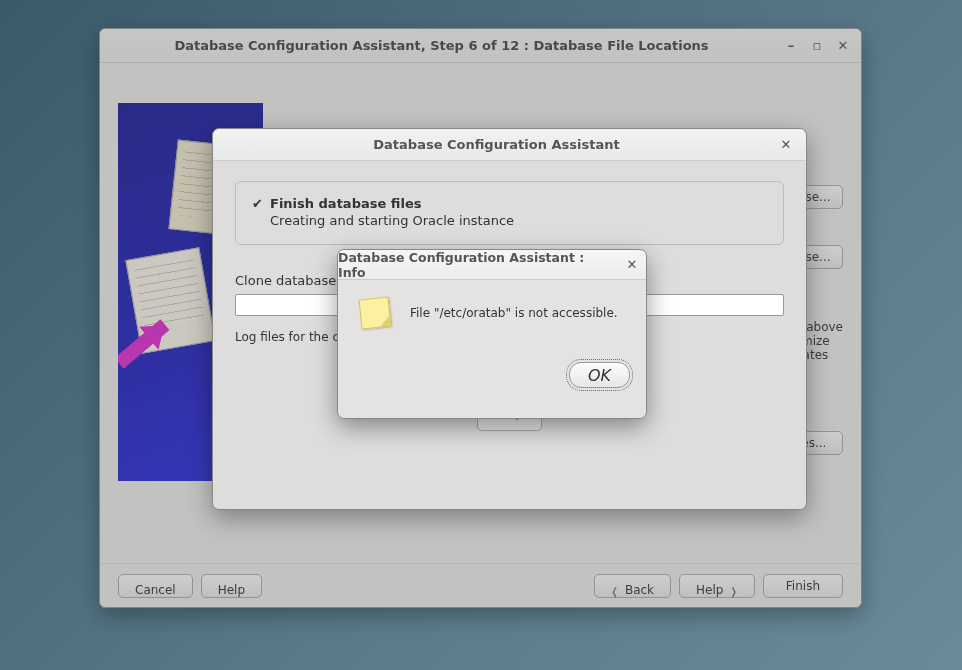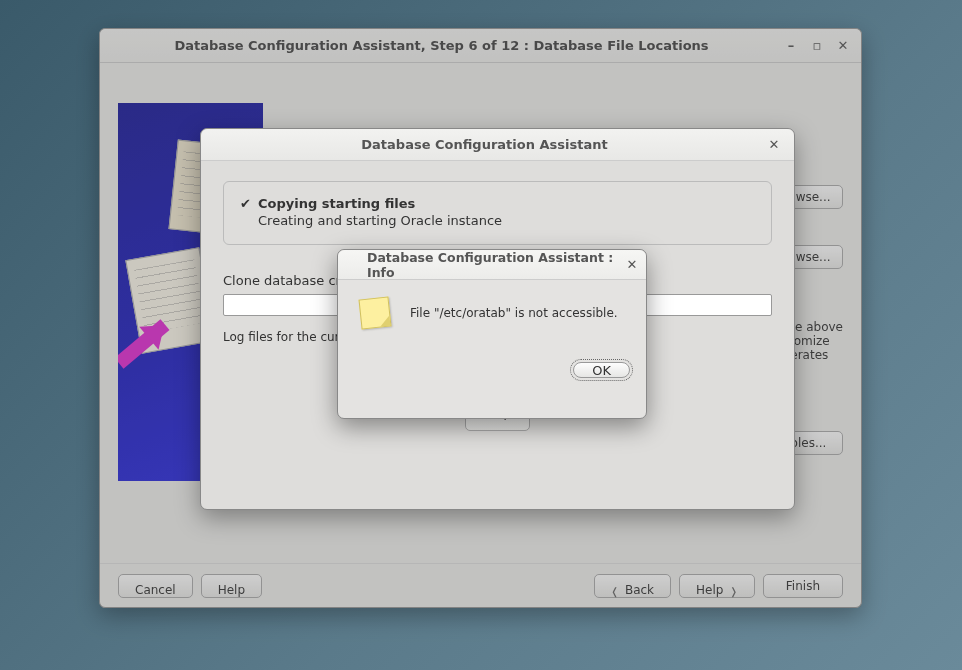--- a/index.html
+++ b/index.html
@@ -173,21 +173,21 @@
   .overlay {
     position: absolute;
     inset: 0;
     background: rgba(100,100,100,0.25);
     pointer-events: none;
   }
 
   
   .progress-dialog {
     position: absolute;
-    left: 200px;
+    left: 212px;
     top: 128px;
     width: 595px;
     height: 382px;
     background: #dedddb;
     border: 1px solid #888;
     border-radius: 7px;
     box-shadow: 0 8px 24px rgba(0,0,0,0.35);
     display: flex;
     flex-direction: column;
   }
@@ -271,21 +271,21 @@
     display: flex;
     flex-direction: column;
   }
   .info-dialog .titlebar3 {
     height: 30px;
     background: linear-gradient(#f6f6f4, #ececea);
     border-bottom: 1px solid #ccc;
     border-radius: 7px 7px 0 0;
     display: flex;
     align-items: center;
-    padding: 0 4px 0 29px;
+    padding: 0 4px 0 0;
   }
   .info-dialog .titlebar3 .title-text3 {
     flex: 1;
     font-weight: bold;
     font-size: 12.5px;
     color: #555;
   }
   .info-dialog .ibody {
     flex: 1;
     padding: 18px 16px 12px 16px;
@@ -317,30 +317,31 @@
   .msg {
     font-size: 12px;
     color: #333;
   }
   .ok-row {
     text-align: right;
     margin-top: 34px;
   }
   .ok-btn {
     display: inline-flex;
-    height: 16px;
+    height: 26px;
     padding: 0 18px;
     background: linear-gradient(#fdfdfd, #e6e6e4);
     border: 1px solid #999;
     border-radius: 12px;
     align-items: center;
     justify-content: center;
-    font-size: 13px;
+    font-size: 16px;
     outline: 1px dotted #666;
     outline-offset: 2px;
+    font-style: italic;
   }
 
   .dim {
     filter: brightness(0.96);
   }
 </style>
 </head>
 <body>
 
 <div class="main-window dim">
@@ -399,21 +400,21 @@
 
 <div class="progress-dialog">
   <div class="titlebar2">
     <span class="title-text2">Database Configuration Assistant</span>
     <span class="win-btn">✕</span>
   </div>
   <div class="pbody">
     <div class="steps-box">
       <div class="step active">
         <span class="check">✔</span>
-        <span>Copying starting files</span>
+        <span>Finish database files</span>
       </div>
       <div class="step">
         <span class="check"></span>
         <span>Creating and starting Oracle instance</span>
       </div>
     </div>
     <div class="clone-label">Clone database cre</div>
     <div class="text-input"></div>
     <div class="log-text">Log files for the cur</div>
     <div class="stop-row">

